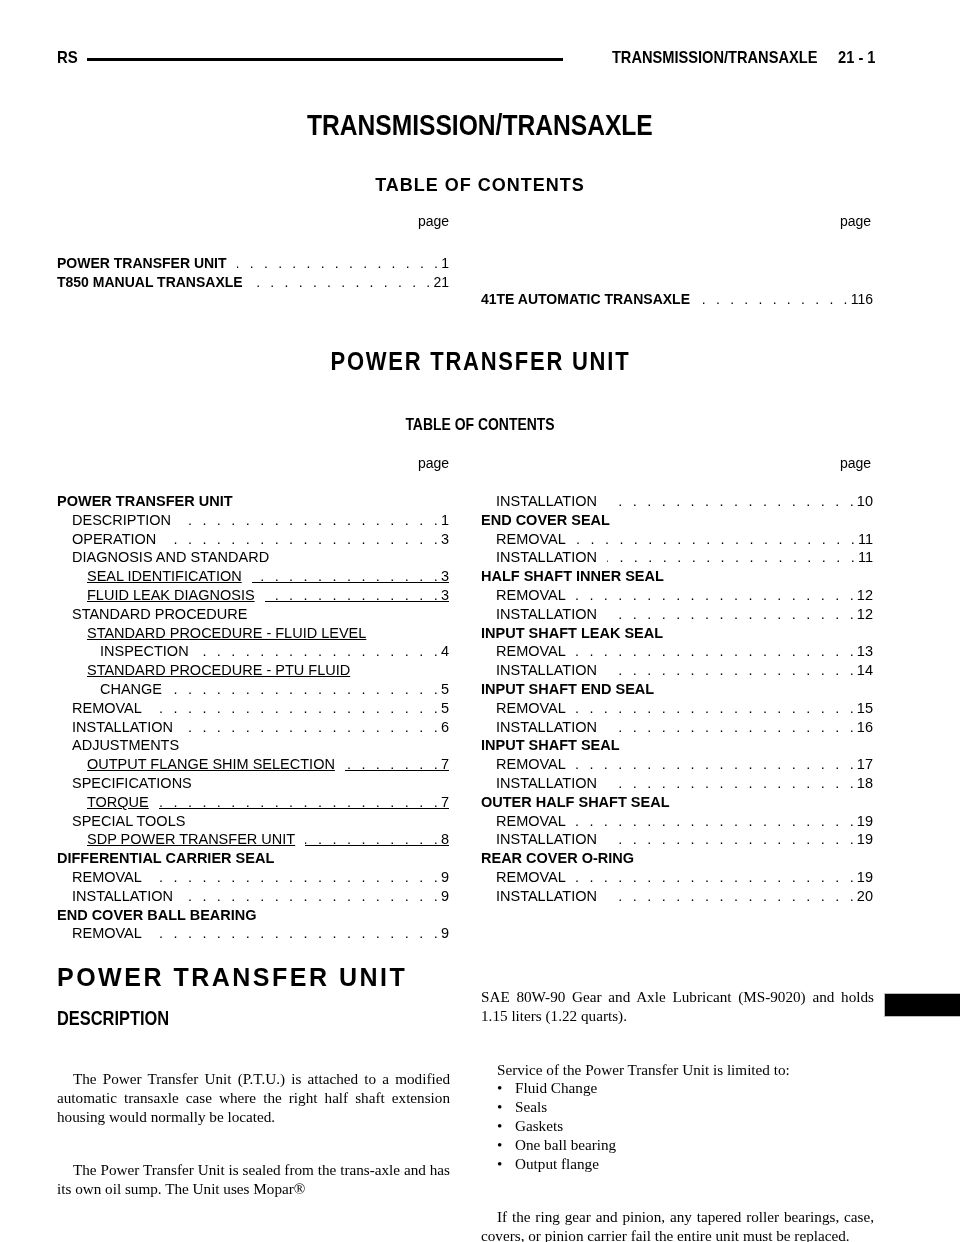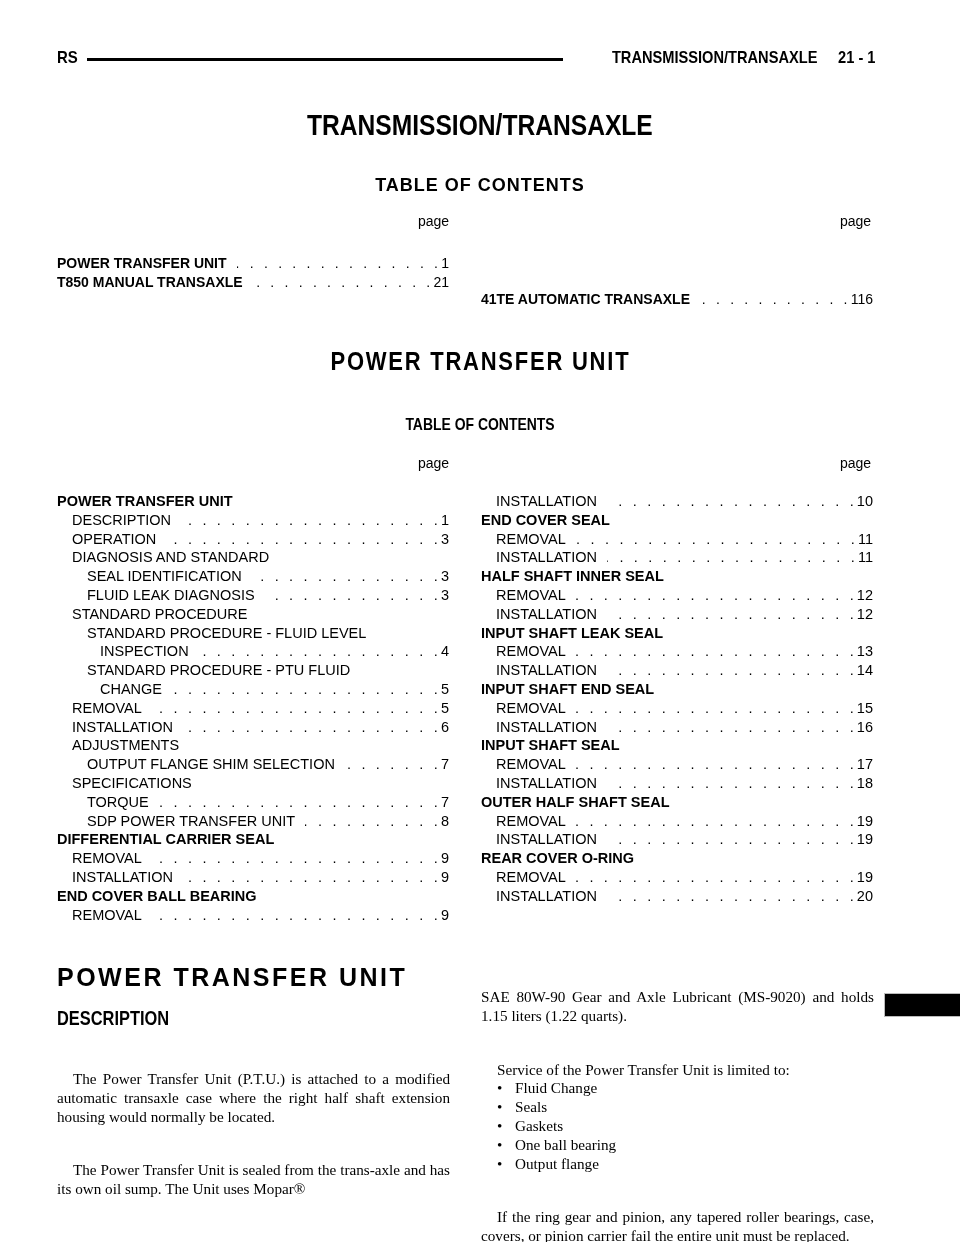--- a/index.html
+++ b/index.html
@@ -25,21 +25,21 @@
 
   .page-lbl { position: absolute; font-size: 14px; }
 
   .col { position: absolute; width: 392px; }
   .row { display: flex; align-items: baseline; font-size: 14.5px; height: 18.8px; line-height: 18.8px; white-space: nowrap; }
   .row .lbl { white-space: nowrap; }
   .row.bold .lbl { font-weight: bold; }
   .row .dots { flex: 1; overflow: hidden; text-align: right; letter-spacing: 3.2px; margin-left: 10px; direction: rtl; }
   .row .num { text-align: right; }
   .ind1 { padding-left: 15px; }
-  .ind2 { padding-left: 30px; }
+  .ind2 { padding-left: 30px; text-decoration: underline; }
   .ind3 { padding-left: 43px; }
 
   .toc1 .row { font-size: 14px; height: 19px; line-height: 19px; }
 
   .section-h { position: absolute; left: 57px; top: 963px; font-size: 25px; font-weight: bold; letter-spacing: 2.5px; }
   .sub-h { position: absolute; left: 57px; top: 1007px; font-size: 20px; font-weight: bold; }
   .sub-h span { display: inline-block; transform: scaleX(0.82); transform-origin: left center; }
 
   .para { font-size: 15.2px; line-height: 18.8px; text-align: justify; margin: 0; }
   .para.ind { text-indent: 16px; margin-top: 35px; }
@@ -158,20 +158,23 @@
       <span class="dots">. . . . . . . . . . . . . . . . . . . . . . . . . . . . . . . . . . . . . . . . . . . . . . . . . . . . . . . . . . . . </span>
       <span class="num">7</span>
     </div>
     <div class="row ind1">
       <span class="lbl">SPECIFICATIONS</span>
     </div>
     <div class="row ind2">
       <span class="lbl">TORQUE</span>
       <span class="dots">. . . . . . . . . . . . . . . . . . . . . . . . . . . . . . . . . . . . . . . . . . . . . . . . . . . . . . . . . . . . </span>
       <span class="num">7</span>
+    </div>
+    <div class="row ind1">
+      <span class="lbl">SPECIAL TOOLS</span>
     </div>
     <div class="row ind2">
       <span class="lbl">SDP POWER TRANSFER UNIT</span>
       <span class="dots">. . . . . . . . . . . . . . . . . . . . . . . . . . . . . . . . . . . . . . . . . . . . . . . . . . . . . . . . . . . . </span>
       <span class="num">8</span>
     </div>
     <div class="row bold">
       <span class="lbl">DIFFERENTIAL CARRIER SEAL</span>
     </div>
     <div class="row ind1">

